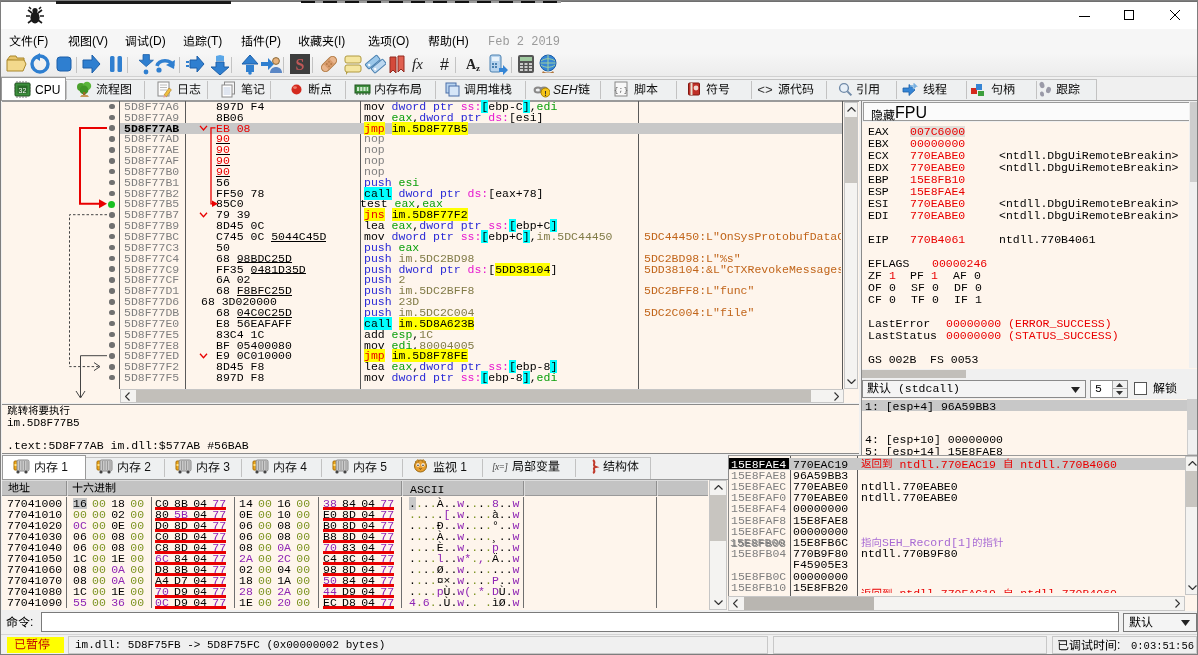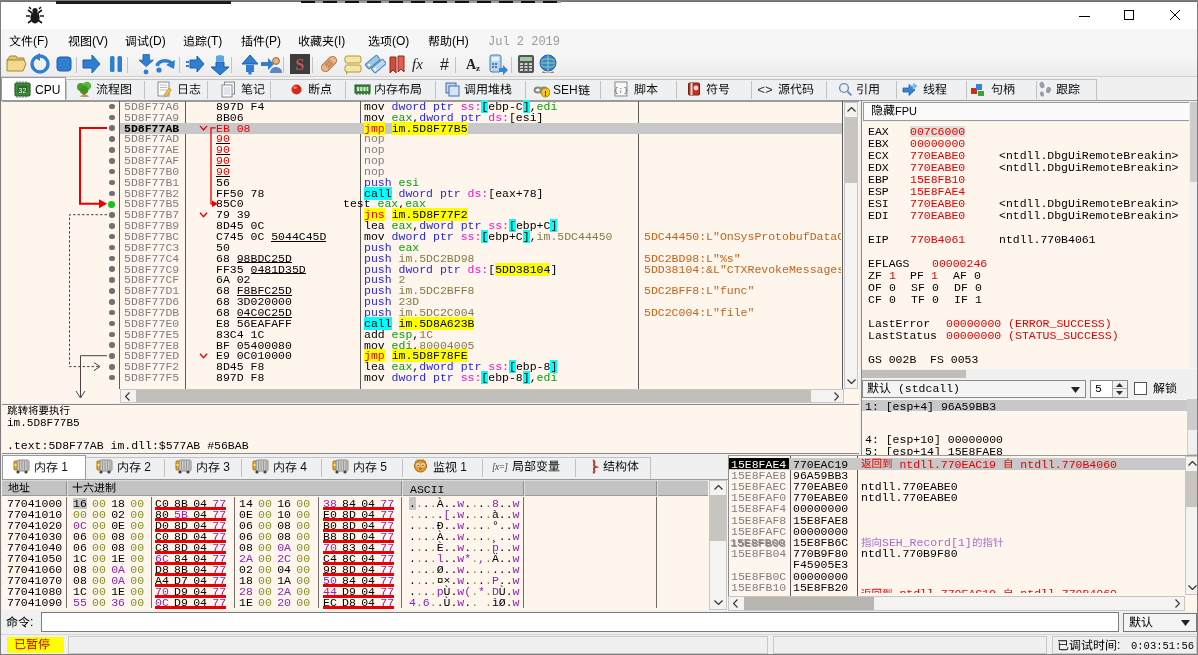--- a/index.html
+++ b/index.html
@@ -70,21 +70,21 @@
       <span style="font-size:12px;color:#000;white-space:pre;">(O)</span>
     </div>
     <div style="position:absolute;left:427px;top:33px;display:flex;align-items:flex-end;font-family:'Liberation Sans',sans-serif;">
       <svg width="24.0" height="12.7" viewBox="0 0 200 106" style="fill:#000;flex:none">
         <use href="#g18" x="0"></use>
         <use href="#g19" x="100"></use>
       </svg>
       <span style="font-size:12px;color:#000;white-space:pre;">(H)</span>
     </div>
     <div style="position:absolute;left:487px;top:34px;display:flex;align-items:flex-end;font-family:'Liberation Sans',sans-serif;font-family:'Liberation Mono',monospace">
-      <span style="font-size:12px;color:#9a9a9a;white-space:pre;">Jul 2 2019</span>
+      <span style="font-size:12px;color:#9a9a9a;white-space:pre;">Feb 2 2019</span>
     </div>
     <div class="abs" style="left:0;top:52px;width:1198px;height:24px;background:linear-gradient(#f6f6f6,#ececec);border-bottom:1px solid #d0d0d0"></div>
     <div class="abs" style="left:75px;top:56px;width:1px;height:16px;background:#c3c3c3"></div>
     <div class="abs" style="left:126px;top:56px;width:1px;height:16px;background:#c3c3c3"></div>
     <div class="abs" style="left:178px;top:56px;width:1px;height:16px;background:#c3c3c3"></div>
     <div class="abs" style="left:230px;top:56px;width:1px;height:16px;background:#c3c3c3"></div>
     <div class="abs" style="left:282px;top:56px;width:1px;height:16px;background:#c3c3c3"></div>
     <div class="abs" style="left:311px;top:56px;width:1px;height:16px;background:#c3c3c3"></div>
     <div class="abs" style="left:454px;top:56px;width:1px;height:16px;background:#c3c3c3"></div>
     <div class="abs" style="left:510px;top:56px;width:1px;height:16px;background:#c3c3c3"></div>
@@ -319,21 +319,21 @@
       </svg>
     </div>
     <svg class="abs" style="left:532px;top:80px" width="17" height="17" viewBox="0 0 17 17">
       <g fill="none" stroke="#888" stroke-width="2">
         <ellipse cx="5" cy="9" rx="3.4" ry="2.6"></ellipse>
         <ellipse cx="11" cy="9" rx="3.4" ry="2.6"></ellipse>
       </g>
       <circle cx="12.5" cy="11.5" r="4.5" fill="#f5c518" stroke="#a88000"></circle>
       <text x="12.5" y="15" font-size="7.5" font-weight="bold" text-anchor="middle" fill="#333" font-family="Liberation Sans">!</text>
     </svg>
-    <div style="position:absolute;left:552px;top:82px;display:flex;align-items:flex-end;font-family:'Liberation Sans',sans-serif;">
+    <div style="position:absolute;left:552px;top:82px;display:flex;align-items:flex-start;font-family:'Liberation Sans',sans-serif;font-style:italic;">
       <span style="font-size:12px;color:#111;white-space:pre;">SEH</span>
       <svg width="12.0" height="12.7" viewBox="0 0 100 106" style="fill:#111;flex:none">
         <use href="#g34" x="0"></use>
       </svg>
     </div>
     <svg class="abs" style="left:612px;top:80px" width="17" height="17" viewBox="0 0 17 17">
       <rect x="2" y="1" width="12" height="14" fill="#f8f8f8" stroke="#888"></rect>
       <text x="8" y="11" font-size="8" text-anchor="middle" fill="#666" font-family="Liberation Mono">{;}</text>
     </svg>
     <div style="position:absolute;left:633px;top:82px;display:flex;align-items:flex-end;font-family:'Liberation Sans',sans-serif;">
@@ -440,21 +440,21 @@
     <div class="row mono" style="left:215px;top:164.9px;color:#e90000">90</div>
     <div class="row mono" style="left:363px;top:164.9px;color:#000"><span style="color:#808080">nop</span></div>
     <div class="row mono" style="left:123px;top:175.8px;color:#7f7f7f">5D8F77B1</div>
     <div class="row mono" style="left:215px;top:175.8px;color:#000">56</div>
     <div class="row mono" style="left:363px;top:175.8px;color:#000"><span style="color:#2929d6">push </span><span style="color:#0ca00c">esi</span></div>
     <div class="row mono" style="left:123px;top:186.6px;color:#7f7f7f">5D8F77B2</div>
     <div class="row mono" style="left:215px;top:186.6px;color:#000">FF50 78</div>
     <div class="row mono" style="left:363px;top:186.6px;color:#000"><span style="color:#000;background:#00ffff">call</span><span style="color:#000"> </span><span style="color:#2929d6">dword ptr </span><span style="color:#e619cf">ds:</span><span style="color:#000">[eax+78]</span></div>
     <div class="row mono" style="left:123px;top:197.4px;color:#7f7f7f">5D8F77B5</div>
     <div class="row mono" style="left:215px;top:197.4px;color:#000">85C0</div>
-    <div class="row mono" style="left:342px;top:197.4px;color:#000"><span style="color:#000">test </span><span style="color:#0ca00c">eax</span><span style="color:#000">,</span><span style="color:#0ca00c">eax</span></div>
+    <div class="row mono" style="left:359px;top:197.4px;color:#000"><span style="color:#000">test </span><span style="color:#0ca00c">eax</span><span style="color:#000">,</span><span style="color:#0ca00c">eax</span></div>
     <div class="row mono" style="left:123px;top:208.3px;color:#7f7f7f">5D8F77B7</div>
     <div class="row mono" style="left:215px;top:208.3px;color:#000">79 39</div>
     <div class="row mono" style="left:363px;top:208.3px;color:#000"><span style="color:#e90000;background:#ffff00">jns</span><span style="color:#000"> </span><span style="color:#000;background:#ffff00">im.5D8F77F2</span></div>
     <div class="row mono" style="left:123px;top:219.1px;color:#7f7f7f">5D8F77B9</div>
     <div class="row mono" style="left:215px;top:219.1px;color:#000">8D45 0C</div>
     <div class="row mono" style="left:363px;top:219.1px;color:#000"><span style="color:#000">lea </span><span style="color:#0ca00c">eax</span><span style="color:#000">,</span><span style="color:#2929d6">dword ptr </span><span style="color:#e619cf">ss:</span><span style="color:#000;background:#00ffff">[</span><span style="color:#000">ebp+C</span><span style="color:#000;background:#00ffff">]</span></div>
     <div class="row mono" style="left:123px;top:230.0px;color:#7f7f7f">5D8F77BC</div>
     <div class="abs" style="left:270.2px;top:239.6px;width:55.2px;height:1px;background:#000"></div>
     <div class="row mono" style="left:215px;top:230.0px;color:#000">C745 0C 5044C45D</div>
     <div class="row mono" style="left:363px;top:230.0px;color:#000"><span style="color:#000">mov </span><span style="color:#2929d6">dword ptr </span><span style="color:#e619cf">ss:</span><span style="color:#000;background:#00ffff">[</span><span style="color:#000">ebp+C</span><span style="color:#000;background:#00ffff">]</span><span style="color:#000">,</span><span style="color:#817b47">im.5DC44450</span></div>
@@ -474,21 +474,21 @@
     <div class="row mono" style="left:643px;top:262.6px;color:#c1651a;width:197px;overflow:hidden">5DD38104:&amp;L"CTXRevokeMessages</div>
     <div class="row mono" style="left:123px;top:273.4px;color:#7f7f7f">5D8F77CF</div>
     <div class="row mono" style="left:215px;top:273.4px;color:#000">6A 02</div>
     <div class="row mono" style="left:363px;top:273.4px;color:#000"><span style="color:#2929d6">push </span><span style="color:#817b47">2</span></div>
     <div class="row mono" style="left:123px;top:284.2px;color:#7f7f7f">5D8F77D1</div>
     <div class="abs" style="left:235.7px;top:293.9px;width:55.2px;height:1px;background:#000"></div>
     <div class="row mono" style="left:215px;top:284.2px;color:#000">68 F8BFC25D</div>
     <div class="row mono" style="left:363px;top:284.2px;color:#000"><span style="color:#2929d6">push </span><span style="color:#817b47">im.5DC2BFF8</span></div>
     <div class="row mono" style="left:643px;top:284.2px;color:#c1651a;width:197px;overflow:hidden">5DC2BFF8:L"func"</div>
     <div class="row mono" style="left:123px;top:295.1px;color:#7f7f7f">5D8F77D6</div>
-    <div class="row mono" style="left:215px;top:295.1px;color:#000">68 3D020000</div>
+    <div class="row mono" style="left:200px;top:295.1px;color:#000">68 3D020000</div>
     <div class="row mono" style="left:363px;top:295.1px;color:#000"><span style="color:#2929d6">push </span><span style="color:#817b47">23D</span></div>
     <div class="row mono" style="left:123px;top:305.9px;color:#7f7f7f">5D8F77DB</div>
     <div class="abs" style="left:235.7px;top:315.6px;width:55.2px;height:1px;background:#000"></div>
     <div class="row mono" style="left:215px;top:305.9px;color:#000">68 04C0C25D</div>
     <div class="row mono" style="left:363px;top:305.9px;color:#000"><span style="color:#2929d6">push </span><span style="color:#817b47">im.5DC2C004</span></div>
     <div class="row mono" style="left:643px;top:305.9px;color:#c1651a;width:197px;overflow:hidden">5DC2C004:L"file"</div>
     <div class="row mono" style="left:123px;top:316.8px;color:#7f7f7f">5D8F77E0</div>
     <div class="row mono" style="left:215px;top:316.8px;color:#000">E8 56EAFAFF</div>
     <div class="row mono" style="left:363px;top:316.8px;color:#000"><span style="color:#000;background:#00ffff">call</span><span style="color:#000"> </span><span style="color:#000;background:#ffff00">im.5D8A623B</span></div>
     <div class="row mono" style="left:123px;top:327.6px;color:#7f7f7f">5D8F77E5</div>
@@ -587,21 +587,21 @@
     <div class="abs mono" style="left:6px;top:417px;font-size:11px;color:#000">im.5D8F77B5</div>
     <div class="abs mono" style="left:6px;top:439px;font-size:11.5px;color:#000">.text:5D8F77AB im.dll:$577AB #56BAB</div>
     <div class="abs" style="left:860px;top:100px;width:338px;height:354px;background:#fef5ec;border-left:1px solid #8a8a8a"></div>
     <div class="abs" style="left:861px;top:100px;width:337px;height:21px;background:#f0f0f0"></div>
     <div class="abs" style="left:862px;top:101px;width:334px;height:19px;background:#fbfbfb;border:1px solid #9a9a9a"></div>
     <div style="position:absolute;left:870px;top:103px;display:flex;align-items:flex-end">
       <svg width="24.0" height="12.7" viewBox="0 0 200 106" style="fill:#000;flex:none">
         <use href="#g52" x="0"></use>
         <use href="#g14" x="100"></use>
       </svg>
-      <span style="font-size:11px;color:#000;white-space:pre;">FPU</span>
+      <span style="font-size:16px;color:#000;white-space:pre;">FPU</span>
     </div>
     <div class="row mono" style="left:867px;top:125px;color:#000">EAX</div>
     <div class="row mono" style="left:909px;top:125px;color:#e90000;background:#e2ded8;">007C6000</div>
     <div class="row mono" style="left:867px;top:137px;color:#000">EBX</div>
     <div class="row mono" style="left:909px;top:137px;color:#e90000;">00000000</div>
     <div class="row mono" style="left:867px;top:149px;color:#000">ECX</div>
     <div class="row mono" style="left:909px;top:149px;color:#e90000;">770EABE0</div>
     <div class="row mono" style="left:998px;top:149px;color:#000">&lt;ntdll.DbgUiRemoteBreakin&gt;</div>
     <div class="row mono" style="left:867px;top:161px;color:#000">EDX</div>
     <div class="row mono" style="left:909px;top:161px;color:#e90000;">770EABE0</div>
@@ -1167,20 +1167,21 @@
     <div class="abs" style="left:0;top:633px;width:1198px;height:22px;background:#f0f0f0;border-top:1px solid #d5d5d5"></div>
     <div class="abs" style="left:6px;top:636px;width:57px;height:16px;background:#ffff00"></div>
     <div style="position:absolute;left:13px;top:637px;display:flex;align-items:flex-end">
       <svg width="36.0" height="12.7" viewBox="0 0 300 106" style="fill:#c00000;flex:none">
         <use href="#g80" x="0"></use>
         <use href="#g81" x="100"></use>
         <use href="#g82" x="200"></use>
       </svg>
     </div>
     <div class="abs" style="left:67px;top:635px;width:700px;height:18px;border:1px solid #c8c8c8;background:#f0f0f0"></div>
+    <div class="abs mono" style="left:74px;top:639px;font-size:11px;color:#000">im.dll: 5D8F75FB -&gt; 5D8F75FC (0x00000002 bytes)</div>
     <div class="abs" style="left:772px;top:635px;width:274px;height:18px;border:1px solid #c8c8c8"></div>
     <div class="abs" style="left:1051px;top:635px;width:145px;height:18px;border:1px solid #c8c8c8"></div>
     <div style="position:absolute;left:1056px;top:637px;display:flex;align-items:flex-end">
       <svg width="60.0" height="12.7" viewBox="0 0 500 106" style="fill:#000;flex:none">
         <use href="#g80" x="0"></use>
         <use href="#g8" x="100"></use>
         <use href="#g9" x="200"></use>
         <use href="#g83" x="300"></use>
         <use href="#g84" x="400"></use>
       </svg>

